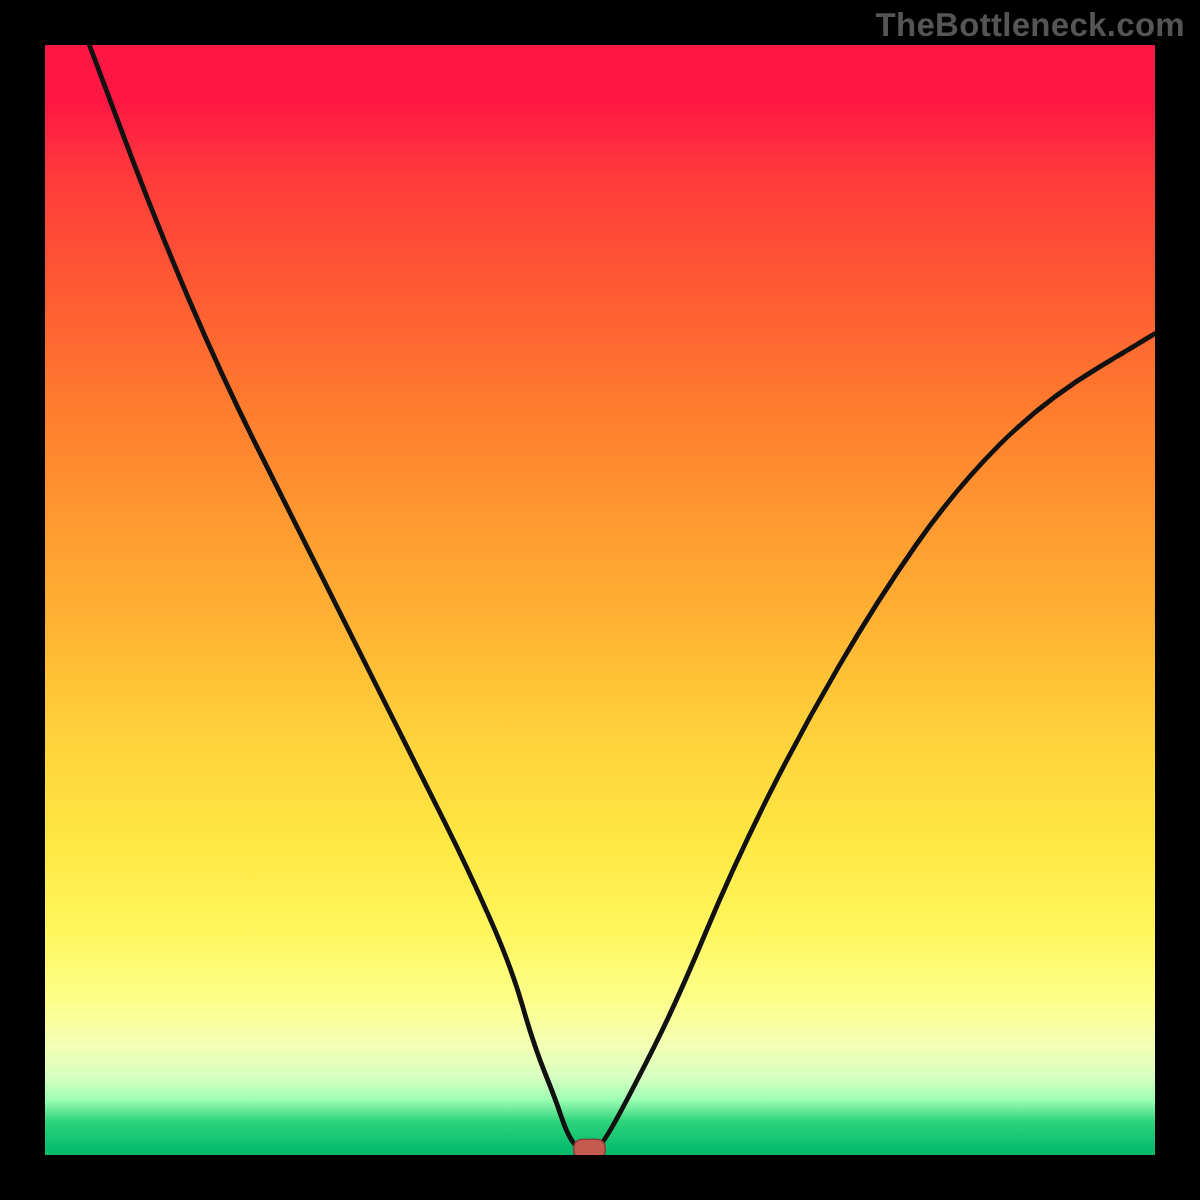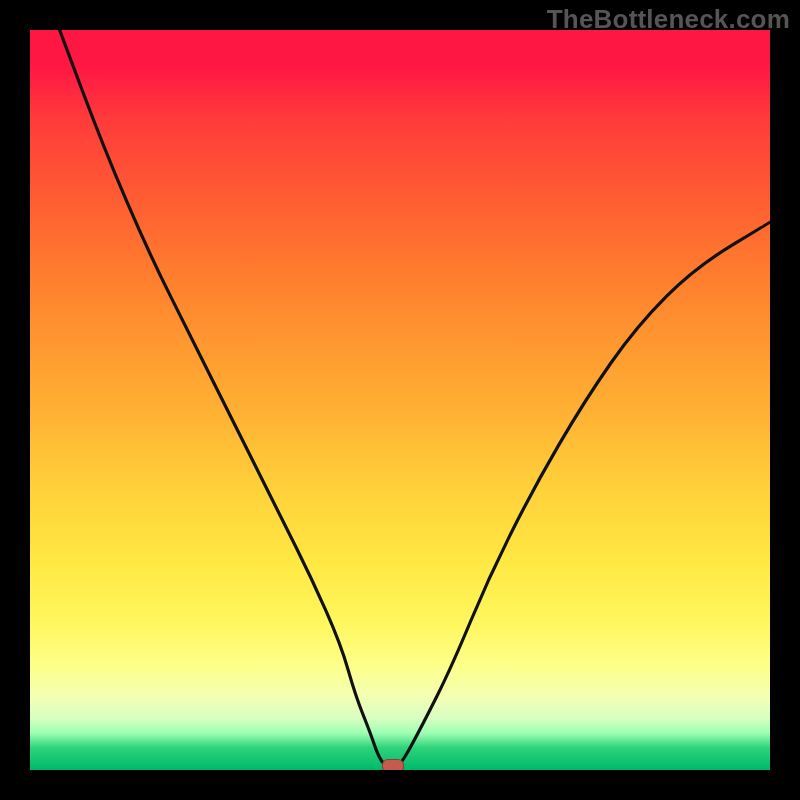--- a/index.html
+++ b/index.html
@@ -15,21 +15,21 @@
     position: relative;
     width: 800px;
     height: 800px;
     background: #000;
   }
   .watermark {
     position: absolute;
     top: 4px;
     right: 10px;
     color: #555;
-    font-size: 26px;
+    font-size: 22px;
     font-weight: 600;
     letter-spacing: 0.2px;
     z-index: 30;
   }
   .plot-area {
     position: absolute;
     left: 30px;
     top: 30px;
     width: 740px;
     height: 740px;

